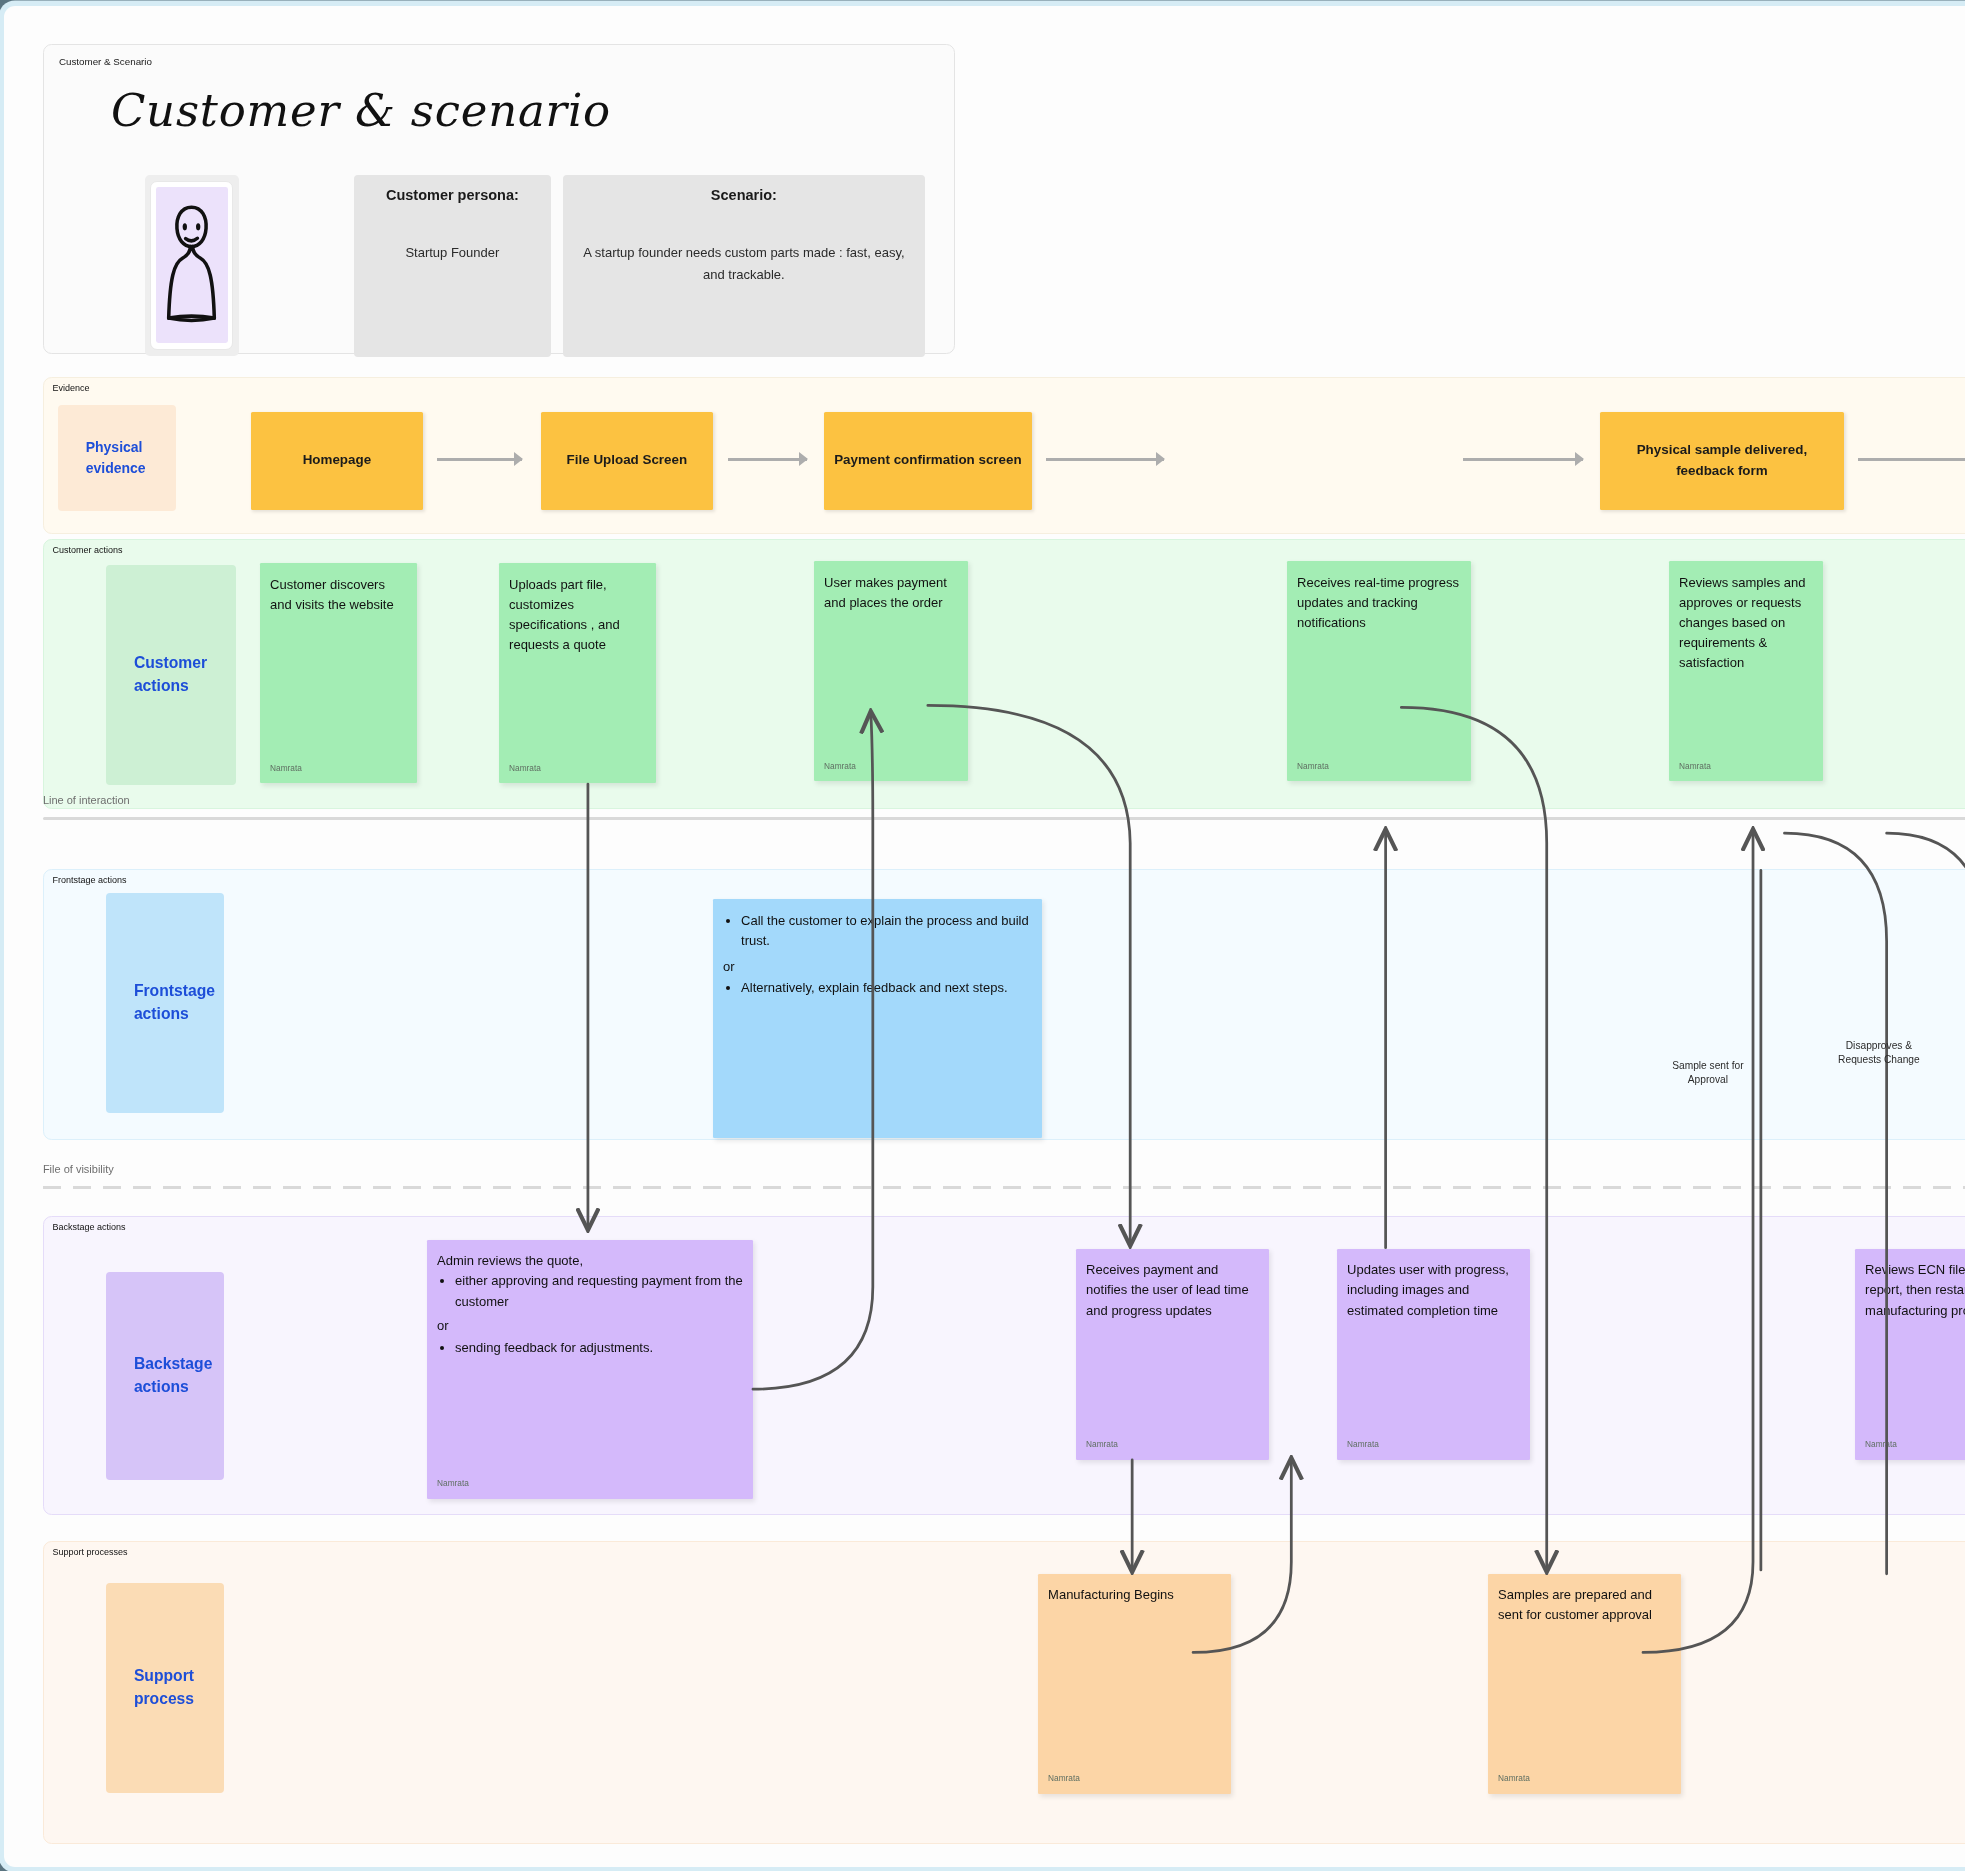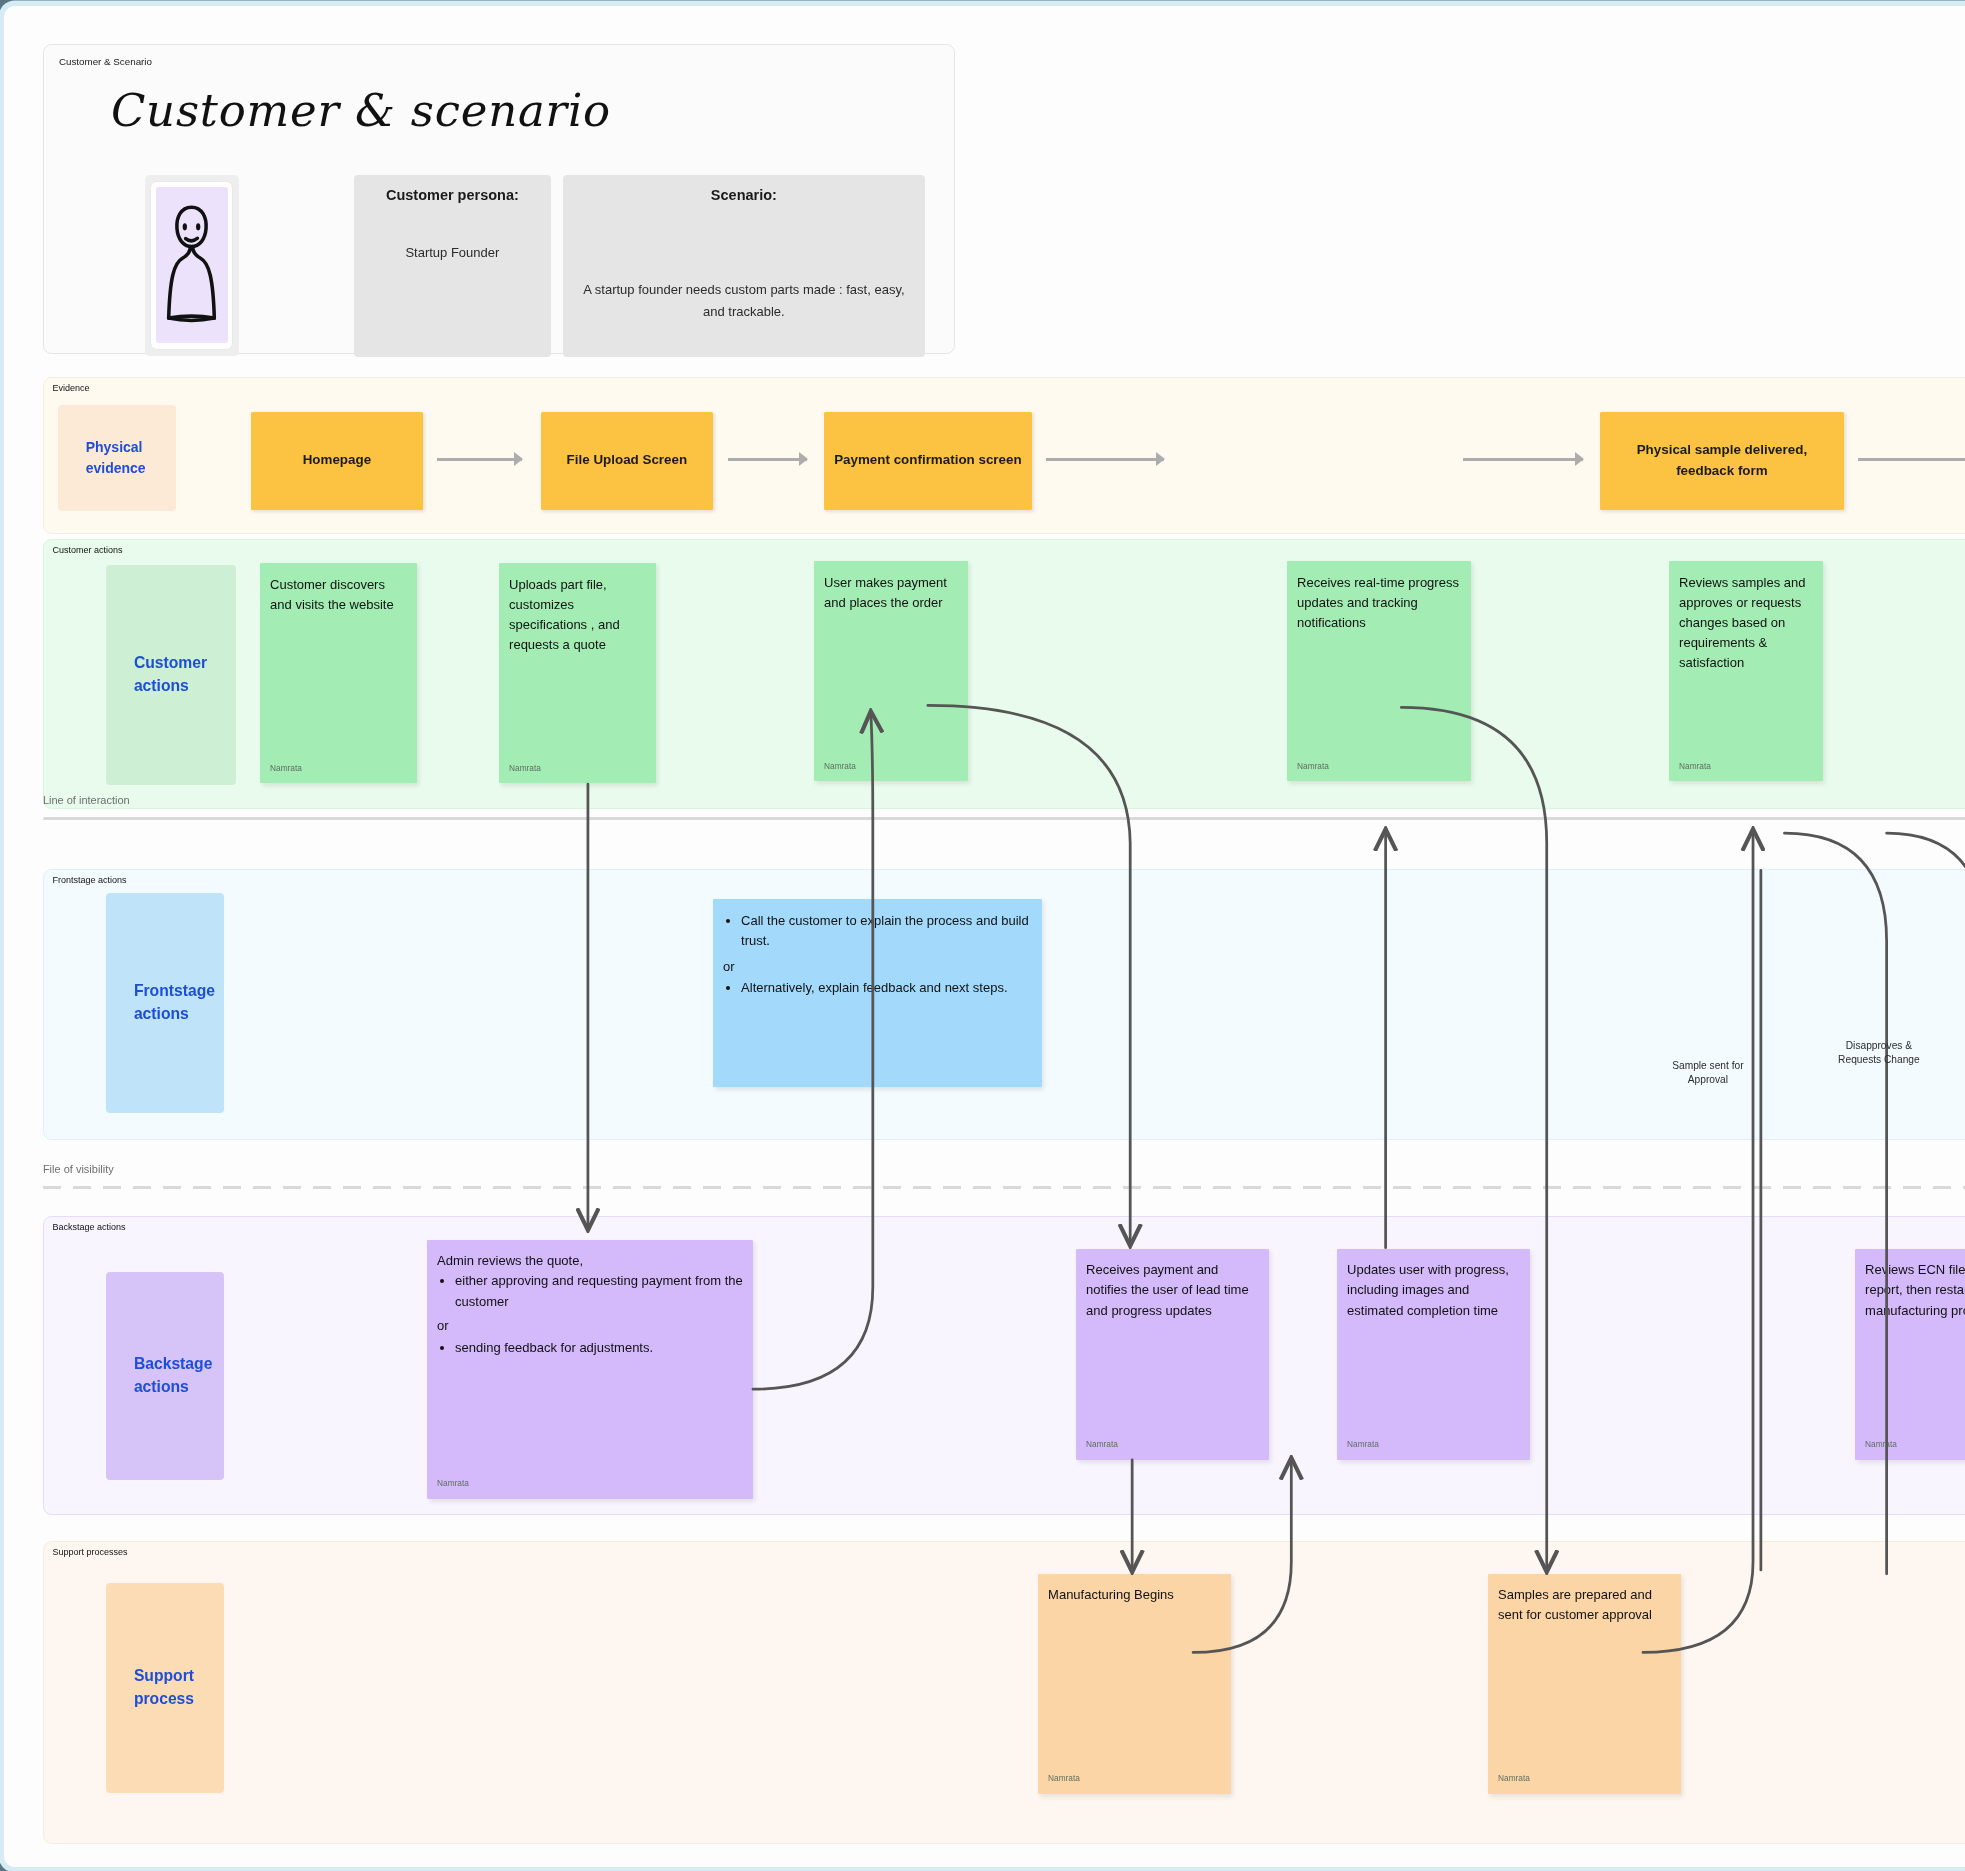--- a/index.html
+++ b/index.html
@@ -59,21 +59,21 @@
     border-radius:2.4px;
     display:flex; align-items:center; justify-content:center;
   }
   .info-box{
     position:absolute; top:130px;
     background:#e5e5e5; border-radius:3.9px;
     padding:12.6px 9.4px;
     display:flex; flex-direction:column; align-items:center;
   }
   #persona-box{ left:310px; width:197px; height:182px; }
-  #scenario-box{ left:519px; width:362px; height:182px;gap:37px; }
+  #scenario-box{ left:519px; width:362px; height:182px; }
   .info-head{ font-size:14.5px; font-weight:bold; color:#1a1a1a; text-align:center; }
   .info-body{ font-size:13px; color:#2b2b2b; text-align:center; line-height:1.65; }
   #persona-val{ margin-top:39px; }
   #scenario-val{ margin-top:39px; padding:0 5.5px; }
 
   
   .band{ position:absolute; left:39px; width:2920px; border-radius:8.6px; }
   .band-tag{ position:absolute; left:8.6px; top:5.5px; font-size:9px; color:#111; z-index:6; }
   .band-label{
     position:absolute; border-radius:3.9px;
@@ -236,21 +236,21 @@
   <div class="line-wrap" style="top:788px;">
     <div class="line-txt">Line of interaction</div>
     <div class="solid-line" style="top:23px;"></div>
 
   </div>
 
   <div id="frontstage" class="band">
     <div class="band-tag">Frontstage actions</div>
     <div id="fs-label" class="band-label">Frontstage actions</div>
 
-    <div class="fs-note" style="left:669px;top:29.5px;width:329px;height:188px;">
+    <div class="fs-note" style="left:669px;top:29.5px;width:329px;height:239px;">
       <ul style="margin:0 0 0 18px;padding:0;">
         <li>Call the customer to explain the process and build trust.</li>
       </ul>
       <div style="margin:5.5px 0 1.6px 0;">or</div>
       <ul style="margin:0 0 0 18px;padding:0;">
         <li>Alternatively, explain feedback and next steps.</li>
       </ul>
     </div>
 
   </div>

